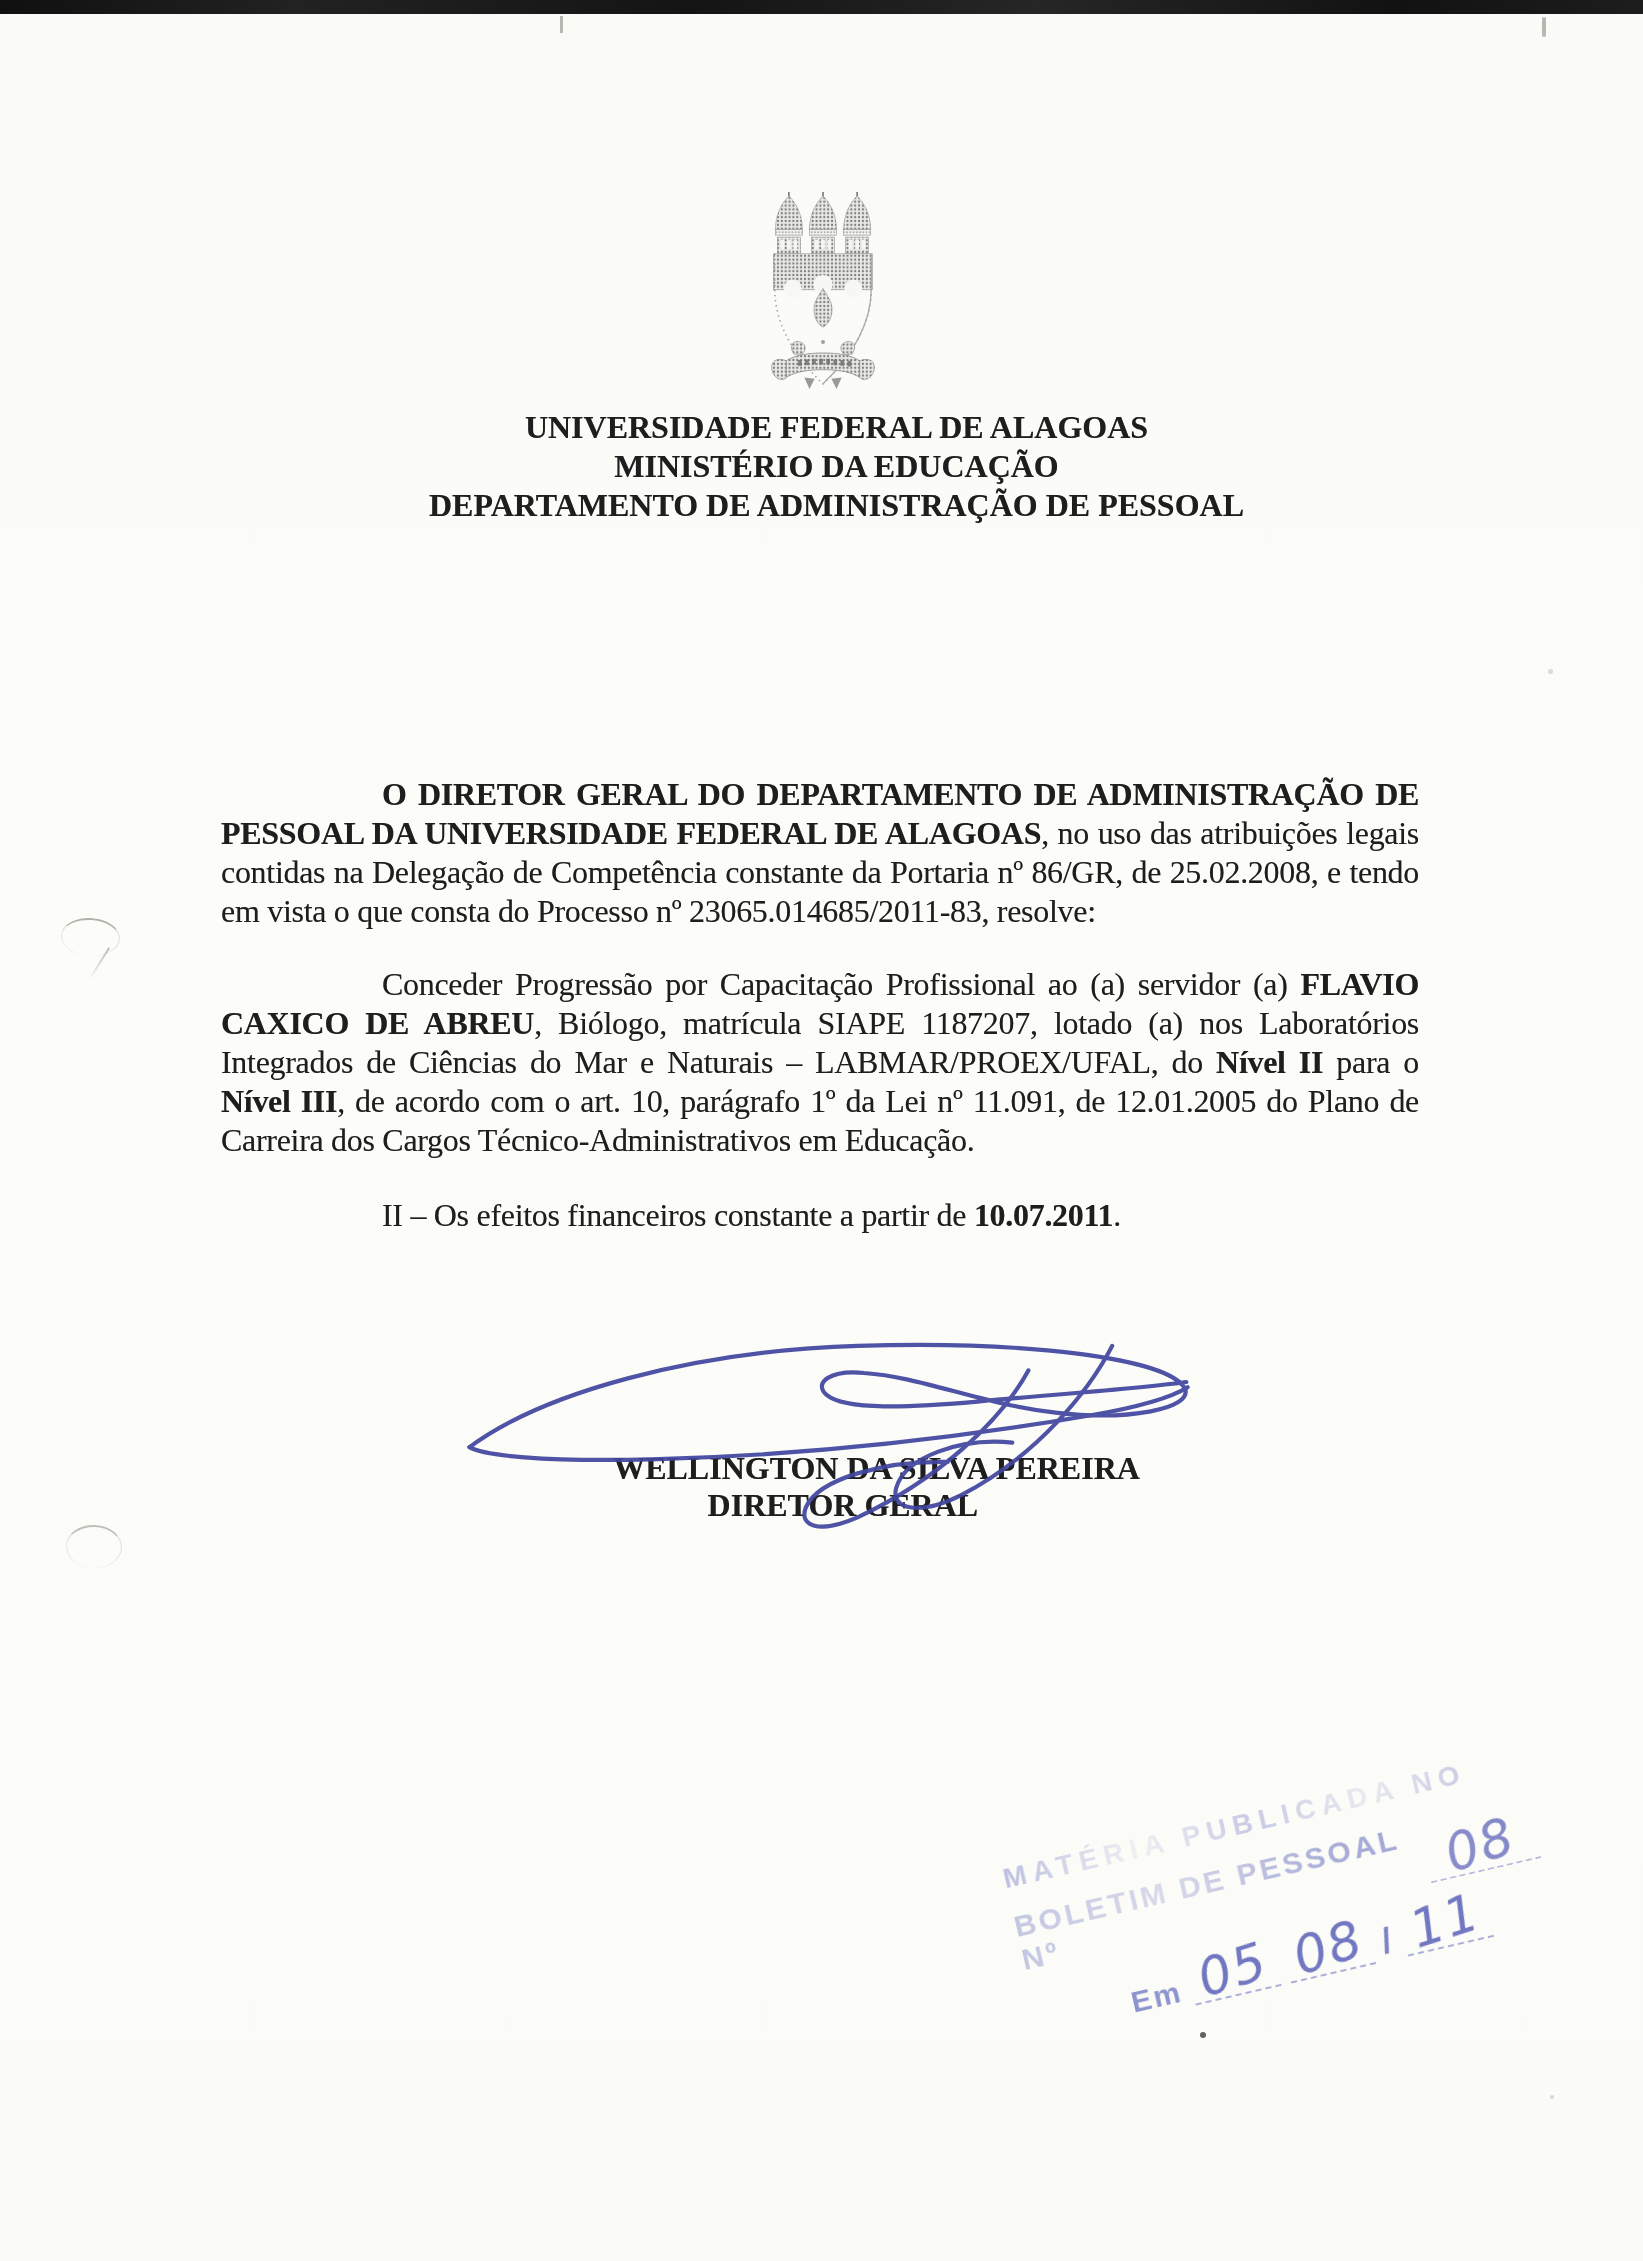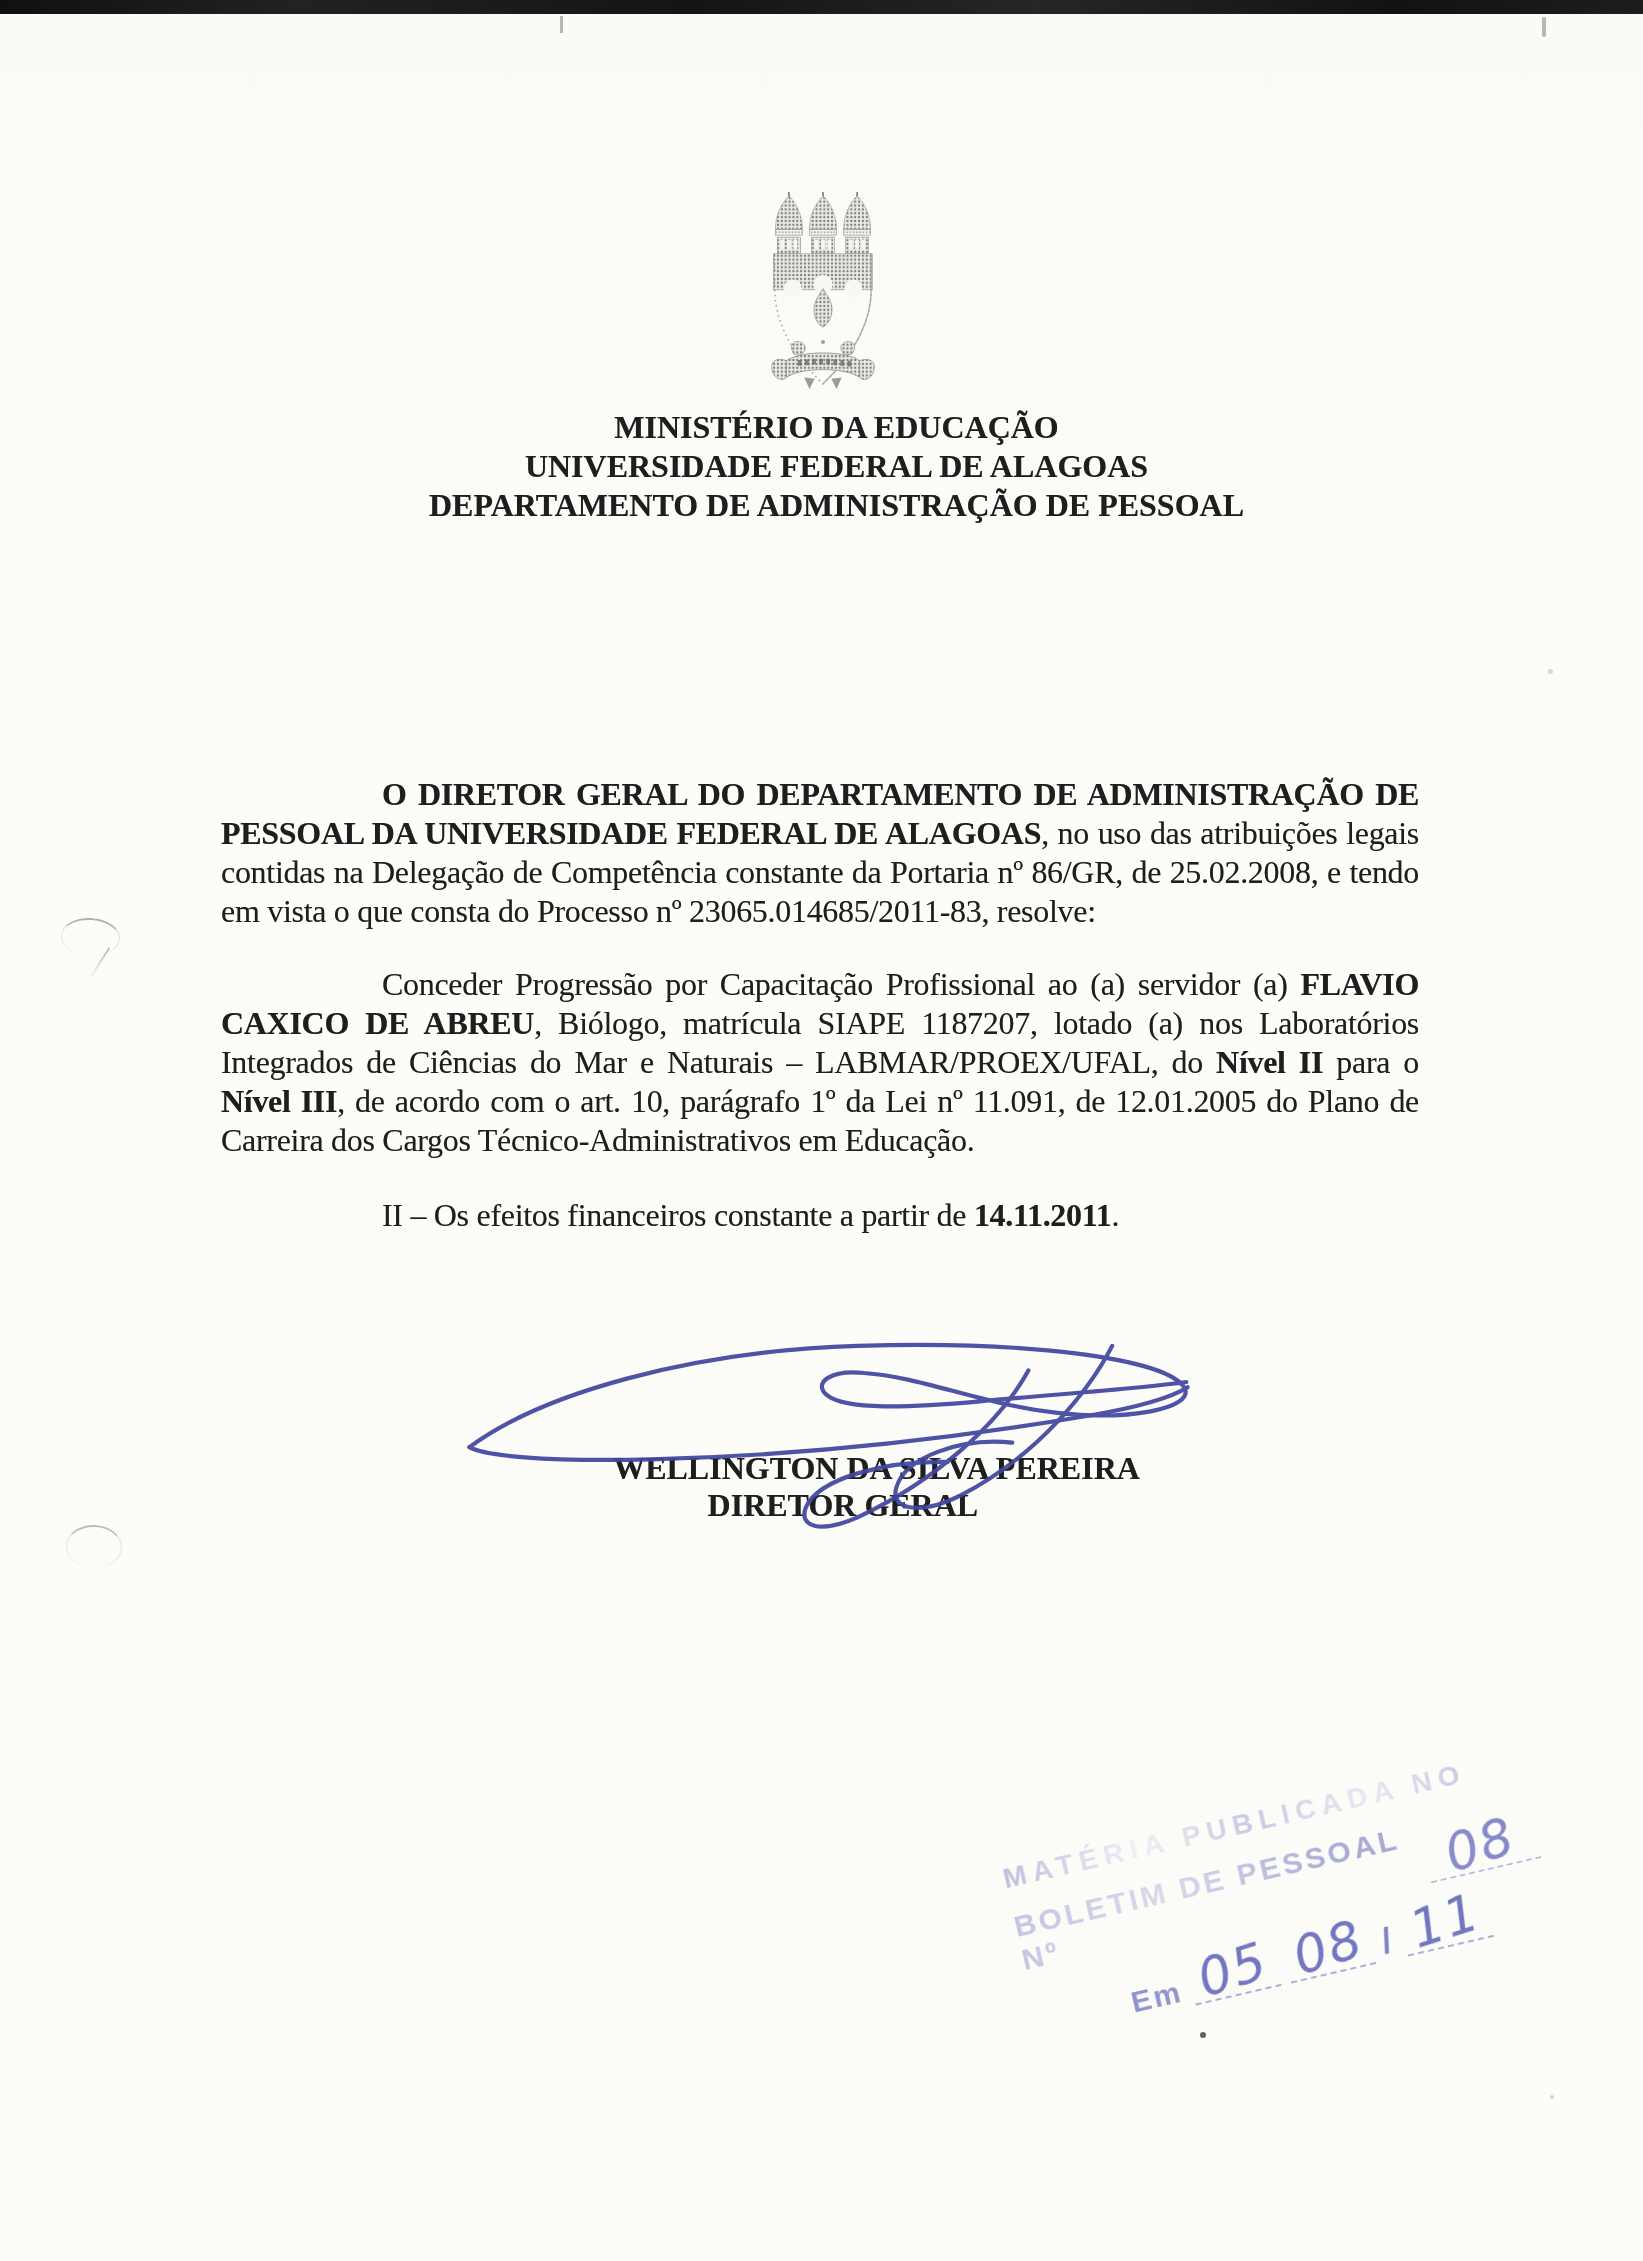--- a/index.html
+++ b/index.html
@@ -143,30 +143,30 @@
       <rect x="90" y="259" width="6" height="9"></rect>
         <rect x="101" y="260" width="6" height="9"></rect>
       <rect x="112" y="261" width="6" height="9"></rect>
         <rect x="123" y="262" width="6" height="9"></rect>
     </g>
     <path d="M 56 288 L 64 306 L 72 290 Z" fill="#9a9a9a"></path>
     <path d="M 114 288 L 106 306 L 98 290 Z" fill="#9a9a9a"></path>
   </svg>
 
   <div class="org-header txt">
+    <div>UNIVERSIDADE FEDERAL DE ALAGOAS</div>
     <div>MINISTÉRIO DA EDUCAÇÃO</div>
-    <div>UNIVERSIDADE FEDERAL DE ALAGOAS</div>
     <div>DEPARTAMENTO DE ADMINISTRAÇÃO DE PESSOAL</div>
   </div>
 
 
   <div class="body-text txt">
     <p class="p-preamble"><b>O DIRETOR GERAL DO DEPARTAMENTO DE ADMINISTRAÇÃO DE PESSOAL DA UNIVERSIDADE FEDERAL DE ALAGOAS</b><span>, no uso das atribuições legais contidas na Delegação de Competência constante da Portaria nº 86/GR, de 25.02.2008, e tendo em vista o que consta do Processo nº 23065.014685/2011-83, resolve:</span></p>
     <p class="p-grant"><span>Conceder Progressão por Capacitação Profissional ao (a) servidor (a) </span><b>FLAVIO CAXICO DE ABREU</b><span>, Biólogo, matrícula SIAPE 1187207, lotado (a) nos Laboratórios Integrados de Ciências do Mar e Naturais – LABMAR/PROEX/UFAL, do </span><b>Nível II</b><span> para o </span><b>Nível III</b><span>, de acordo com o art. 10, parágrafo 1º da Lei nº 11.091, de 12.01.2005 do Plano de Carreira dos Cargos Técnico-Administrativos em Educação.</span></p>
-    <p class="p-effects"><span>II – Os efeitos financeiros constante a partir de </span><b>14.11.2011</b><span>.</span></p>
+    <p class="p-effects"><span>II – Os efeitos financeiros constante a partir de </span><b>10.07.2011</b><span>.</span></p>
   </div>
 
   <svg class="signature-svg" viewBox="0 0 1210 330" xmlns="http://www.w3.org/2000/svg">
     <g fill="none" stroke="#41459e" stroke-width="6.5" stroke-linecap="round" opacity="0.92">
       <path d="M 38 183 C 150 100 380 34 640 26 C 900 18 1120 44 1148 92 C 1160 124 1060 142 950 130 C 830 116 740 74 650 68 C 600 63 570 82 592 102 C 620 126 720 122 830 112 C 960 100 1080 92 1150 82"></path>
       <path d="M 38 183 C 60 196 150 206 320 202 C 560 196 800 168 1000 134 C 1080 120 1130 104 1152 90"></path>
       <path d="M 1035 26 C 1000 94 920 196 800 258 C 740 288 690 282 700 246 C 714 198 800 168 880 176"></path>
       <path d="M 905 64 C 860 146 760 236 640 292 C 580 318 548 306 560 276 C 580 232 680 204 780 206"></path>
     </g>
   </svg>

